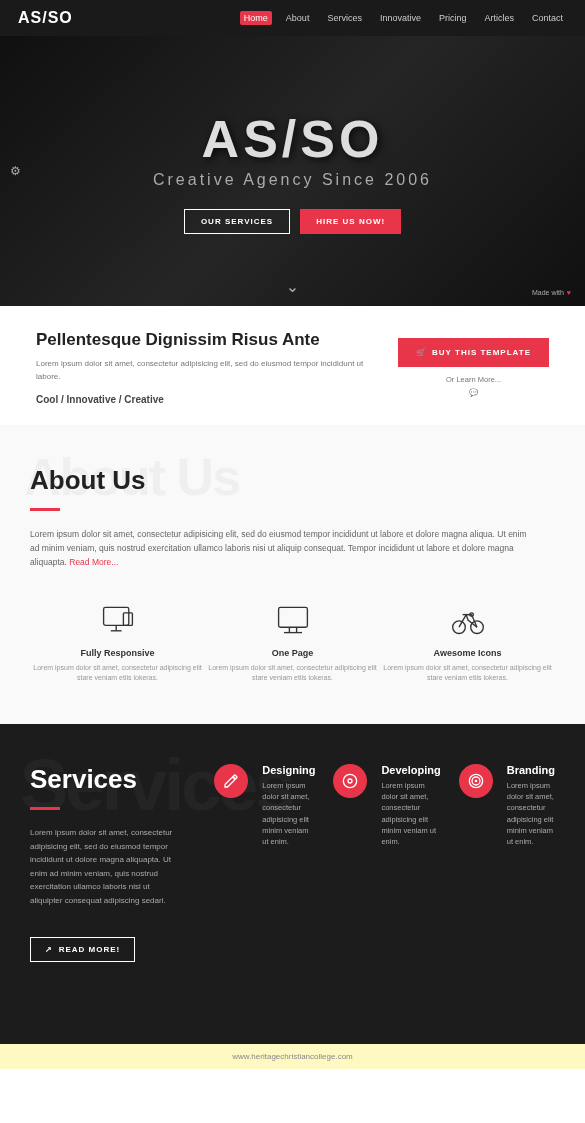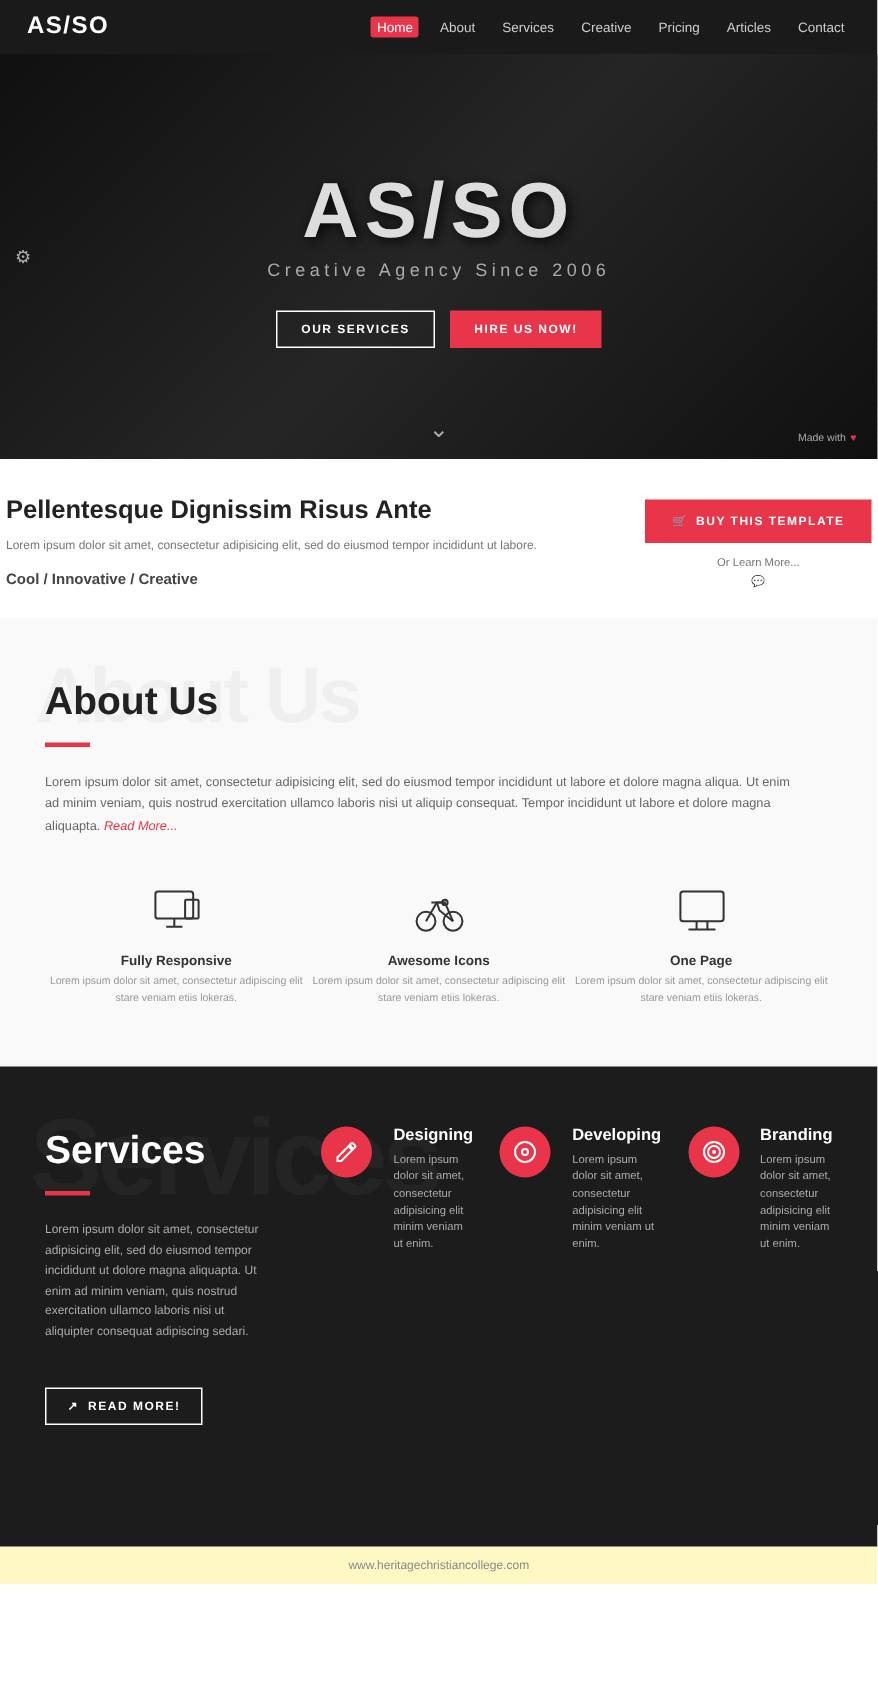--- a/index.html
+++ b/index.html
@@ -67,21 +67,21 @@
     .hero-title {
       font-size: 52px;
       font-weight: 900;
       color: #ddd;
       letter-spacing: 4px;
       text-shadow: 2px 2px 8px rgba(0,0,0,0.8);
       font-family: 'Arial Black', Arial, sans-serif;
     }
     .hero-subtitle {
       color: #aaa;
-      font-size: 12px;
+      font-size: 16px;
       letter-spacing: 3px;
       margin-top: 2px;
       margin-bottom: 20px;
     }
     .hero-buttons {
       display: flex;
       gap: 10px;
     }
     .btn-outline {
       border: 1px solid #fff;
@@ -130,24 +130,24 @@
       top: 50%;
       transform: translateY(-50%);
       color: #aaa;
       font-size: 12px;
       z-index: 2;
     }
 
     
     .promo-section {
       background: #fff;
-      padding: 24px 4px 20px;
+      padding: 24px 36px 20px;
       display: flex;
       justify-content: space-between;
-      align-items: flex-end;
+      align-items: center;
     }
     .promo-left { flex: 1; padding-right: 20px; }
     .promo-title {
       font-size: 17px;
       font-weight: 700;
       color: #222;
       margin-bottom: 8px;
     }
     .promo-text {
       font-size: 8px;
@@ -229,21 +229,20 @@
     .about-text {
       font-size: 8.5px;
       color: #666;
       line-height: 1.7;
       max-width: 500px;
     }
     .read-more-link {
       color: #e8354a;
       font-size: 8.5px;
       cursor: pointer;
-      font-style: italic;
     }
 
     
     .features-grid {
       display: grid;
       grid-template-columns: repeat(3, 1fr);
       margin-top: 30px;
     }
     .feature-item {
       display: flex;
@@ -383,21 +382,21 @@
   </style>
 </head>
 <body>
 
 <nav class="navbar">
   <div class="navbar-logo">AS/SO</div>
   <div class="navbar-menu">
     <a class="nav-item active">Home</a>
     <a class="nav-item">About</a>
     <a class="nav-item">Services</a>
-    <a class="nav-item">Creative</a>
+    <a class="nav-item">Innovative</a>
     <a class="nav-item">Pricing</a>
     <a class="nav-item">Articles</a>
     <a class="nav-item">Contact</a>
   </div>
 </nav>
 
 <section class="hero">
   <div class="hero-bg-overlay"></div>
   <div class="hero-settings">⚙</div>
   <div class="hero-content">
@@ -454,48 +453,48 @@
           <rect x="4" y="6" width="28" height="20" rx="2"></rect>
           <line x1="18" y1="26" x2="18" y2="32"></line>
           <line x1="12" y1="32" x2="24" y2="32"></line>
           <rect x="26" y="12" width="10" height="14" rx="1"></rect>
         </svg>
       </div>
       <div class="feature-title">Fully Responsive</div>
       <div class="feature-desc">Lorem ipsum dolor sit amet, consectetur adipiscing elit stare veniam etiis lokeras.</div>
     </div>
 
+
+    <div class="feature-item">
+      <div class="feature-icon">
+        <svg viewBox="0 0 40 40">
+          <rect x="4" y="6" width="32" height="22" rx="2"></rect>
+          <line x1="16" y1="28" x2="16" y2="34"></line>
+          <line x1="24" y1="28" x2="24" y2="34"></line>
+          <line x1="10" y1="34" x2="30" y2="34"></line>
+        </svg>
+      </div>
+      <div class="feature-title">One Page</div>
+      <div class="feature-desc">Lorem ipsum dolor sit amet, consectetur adipiscing elit stare veniam etiis lokeras.</div>
+    </div>
 
     <div class="feature-item">
       <div class="feature-icon">
         <svg viewBox="0 0 40 40">
           <circle cx="10" cy="28" r="7"></circle>
           <circle cx="30" cy="28" r="7"></circle>
           <path d="M10,28 L18,14 L24,14 L30,28"></path>
           <path d="M18,14 L20,20 L30,28"></path>
           <circle cx="24" cy="14" r="2"></circle>
           <path d="M14,14 L24,14"></path>
         </svg>
       </div>
       <div class="feature-title">Awesome Icons</div>
       <div class="feature-desc">Lorem ipsum dolor sit amet, consectetur adipiscing elit stare veniam etiis lokeras.</div>
     </div>
-
-    <div class="feature-item">
-      <div class="feature-icon">
-        <svg viewBox="0 0 40 40">
-          <rect x="4" y="6" width="32" height="22" rx="2"></rect>
-          <line x1="16" y1="28" x2="16" y2="34"></line>
-          <line x1="24" y1="28" x2="24" y2="34"></line>
-          <line x1="10" y1="34" x2="30" y2="34"></line>
-        </svg>
-      </div>
-      <div class="feature-title">One Page</div>
-      <div class="feature-desc">Lorem ipsum dolor sit amet, consectetur adipiscing elit stare veniam etiis lokeras.</div>
-    </div>
   </div>
 </section>
 
 <section class="services-section">
   <div class="services-bg-text">Services</div>
   <div class="services-left">
     <div class="section-watermark-wrap">
       <div class="section-title services-title">Services</div>
     </div>
     <div class="section-underline"></div>

